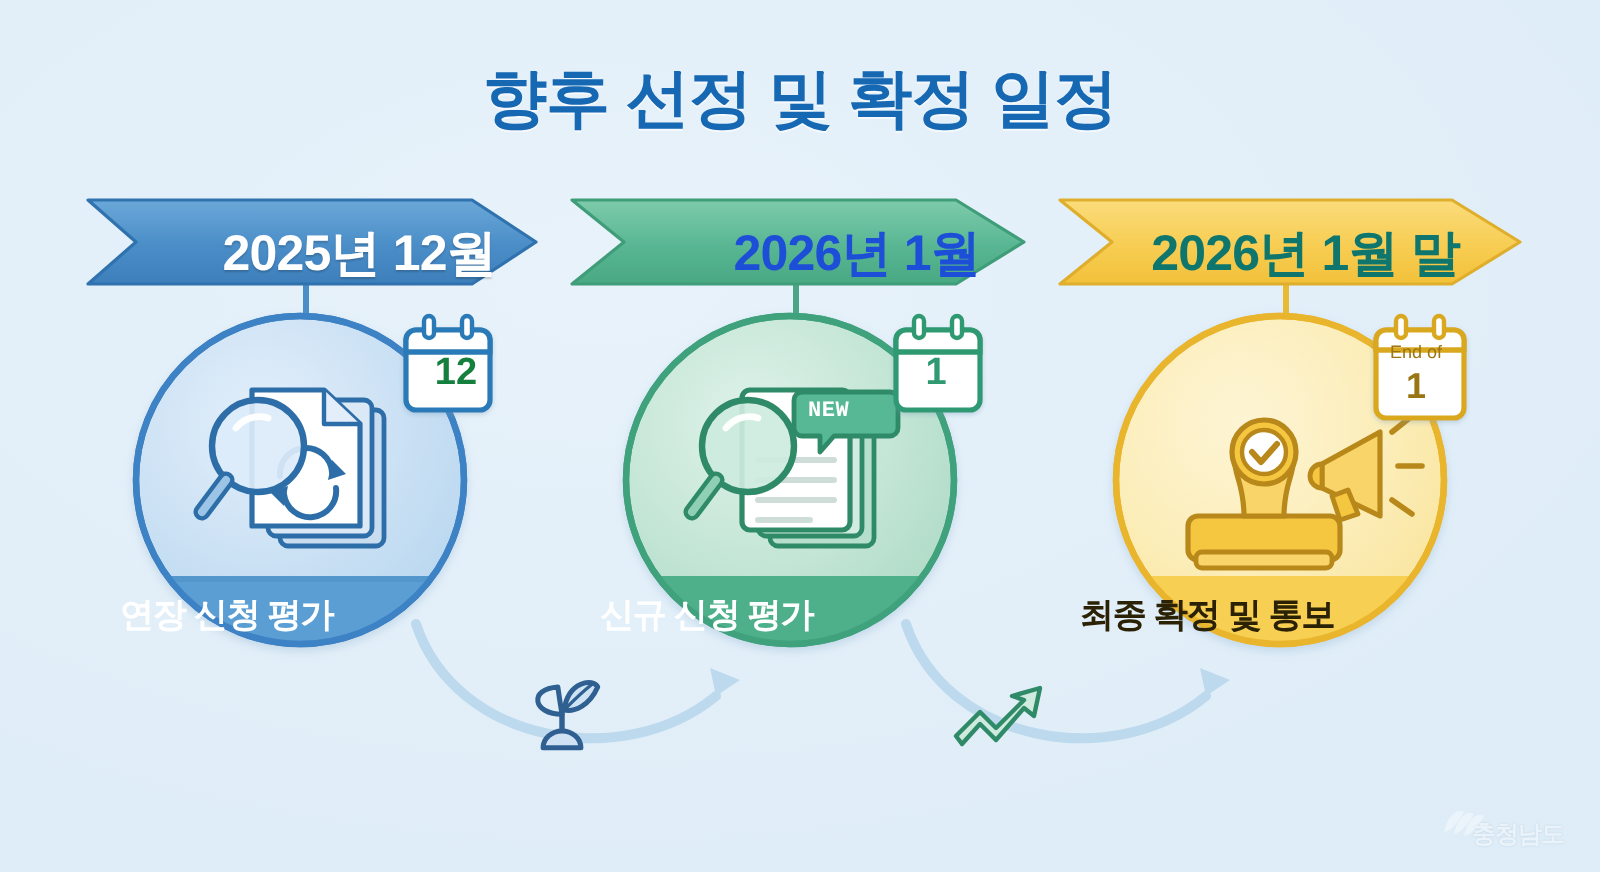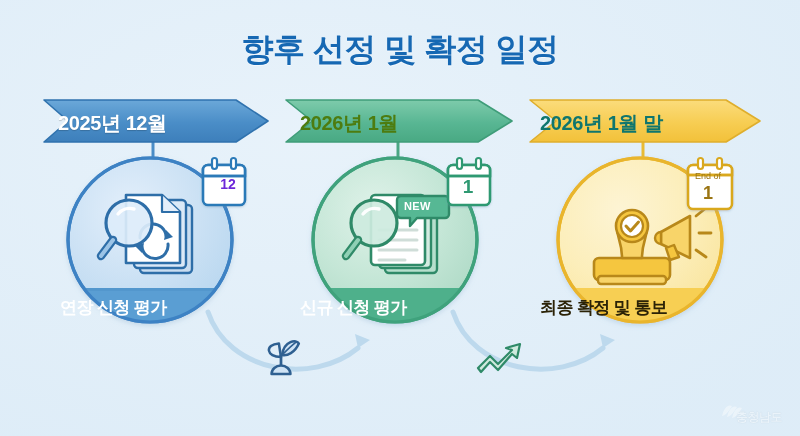--- a/index.html
+++ b/index.html
@@ -42,28 +42,28 @@
     color: #1668b3;
     text-shadow: 0 1px 0 rgba(255,255,255,.6);
     white-space: nowrap;
   }
 
   
   .arrow-label {
     position: absolute;
     top: 110px;
     width: 190px;
-    text-align: left;
-    font-size: 20px;
+    text-align: right;
+    font-size: 25px;
     font-weight: 700;
     letter-spacing: -0.4px;
     white-space: nowrap;
   }
   .arrow-label.a1 { left: 58px;  color: #ffffff; text-shadow: 0 1px 1px rgba(0,0,0,.18); }
-  .arrow-label.a2 { left: 300px; color: #4d7c0f; }
+  .arrow-label.a2 { left: 300px; color: #1d4ed8; }
   .arrow-label.a3 { left: 540px; color: #0f766e; }
 
   
   .circle-label {
     position: absolute;
     width: 200px;
     text-align: left;
     font-size: 17px;
     font-weight: 700;
     letter-spacing: -0.6px;
@@ -74,21 +74,21 @@
   .circle-label.c3 { left: 540px; top: 296px; color: #2b2206; }
 
   
   .cal-num {
     position: absolute;
     width: 44px;
     text-align: center;
     font-weight: 700;
     white-space: nowrap;
   }
-  .cal-num.n1 { left: 206px; top: 176px; font-size: 14px; color: #6d28d9; }
+  .cal-num.n1 { left: 206px; top: 176px; font-size: 19px; color: #15803d; }
   .cal-num.n2 { left: 446px; top: 176px; font-size: 19px; color: #2f9972; }
   .cal-num.n3 { left: 686px; top: 183px; font-size: 18px; color: #9a7513; }
   .cal-small {
     position: absolute;
     left: 686px;
     top: 171px;
     width: 44px;
     text-align: center;
     font-size: 9px;
     font-weight: 400;
@@ -99,20 +99,21 @@
   
   .new-badge {
     position: absolute;
     left: 404px;
     top: 200px;
     font-size: 11px;
     font-weight: 700;
     color: #ffffff;
     letter-spacing: .3px;
     white-space: nowrap;
+    font-family: Liberation Mono, monospace;
   }
 
   
   .watermark {
     position: absolute;
     right: 14px;
     bottom: 10px;
     display: flex;
     align-items: center;
     gap: 5px;

